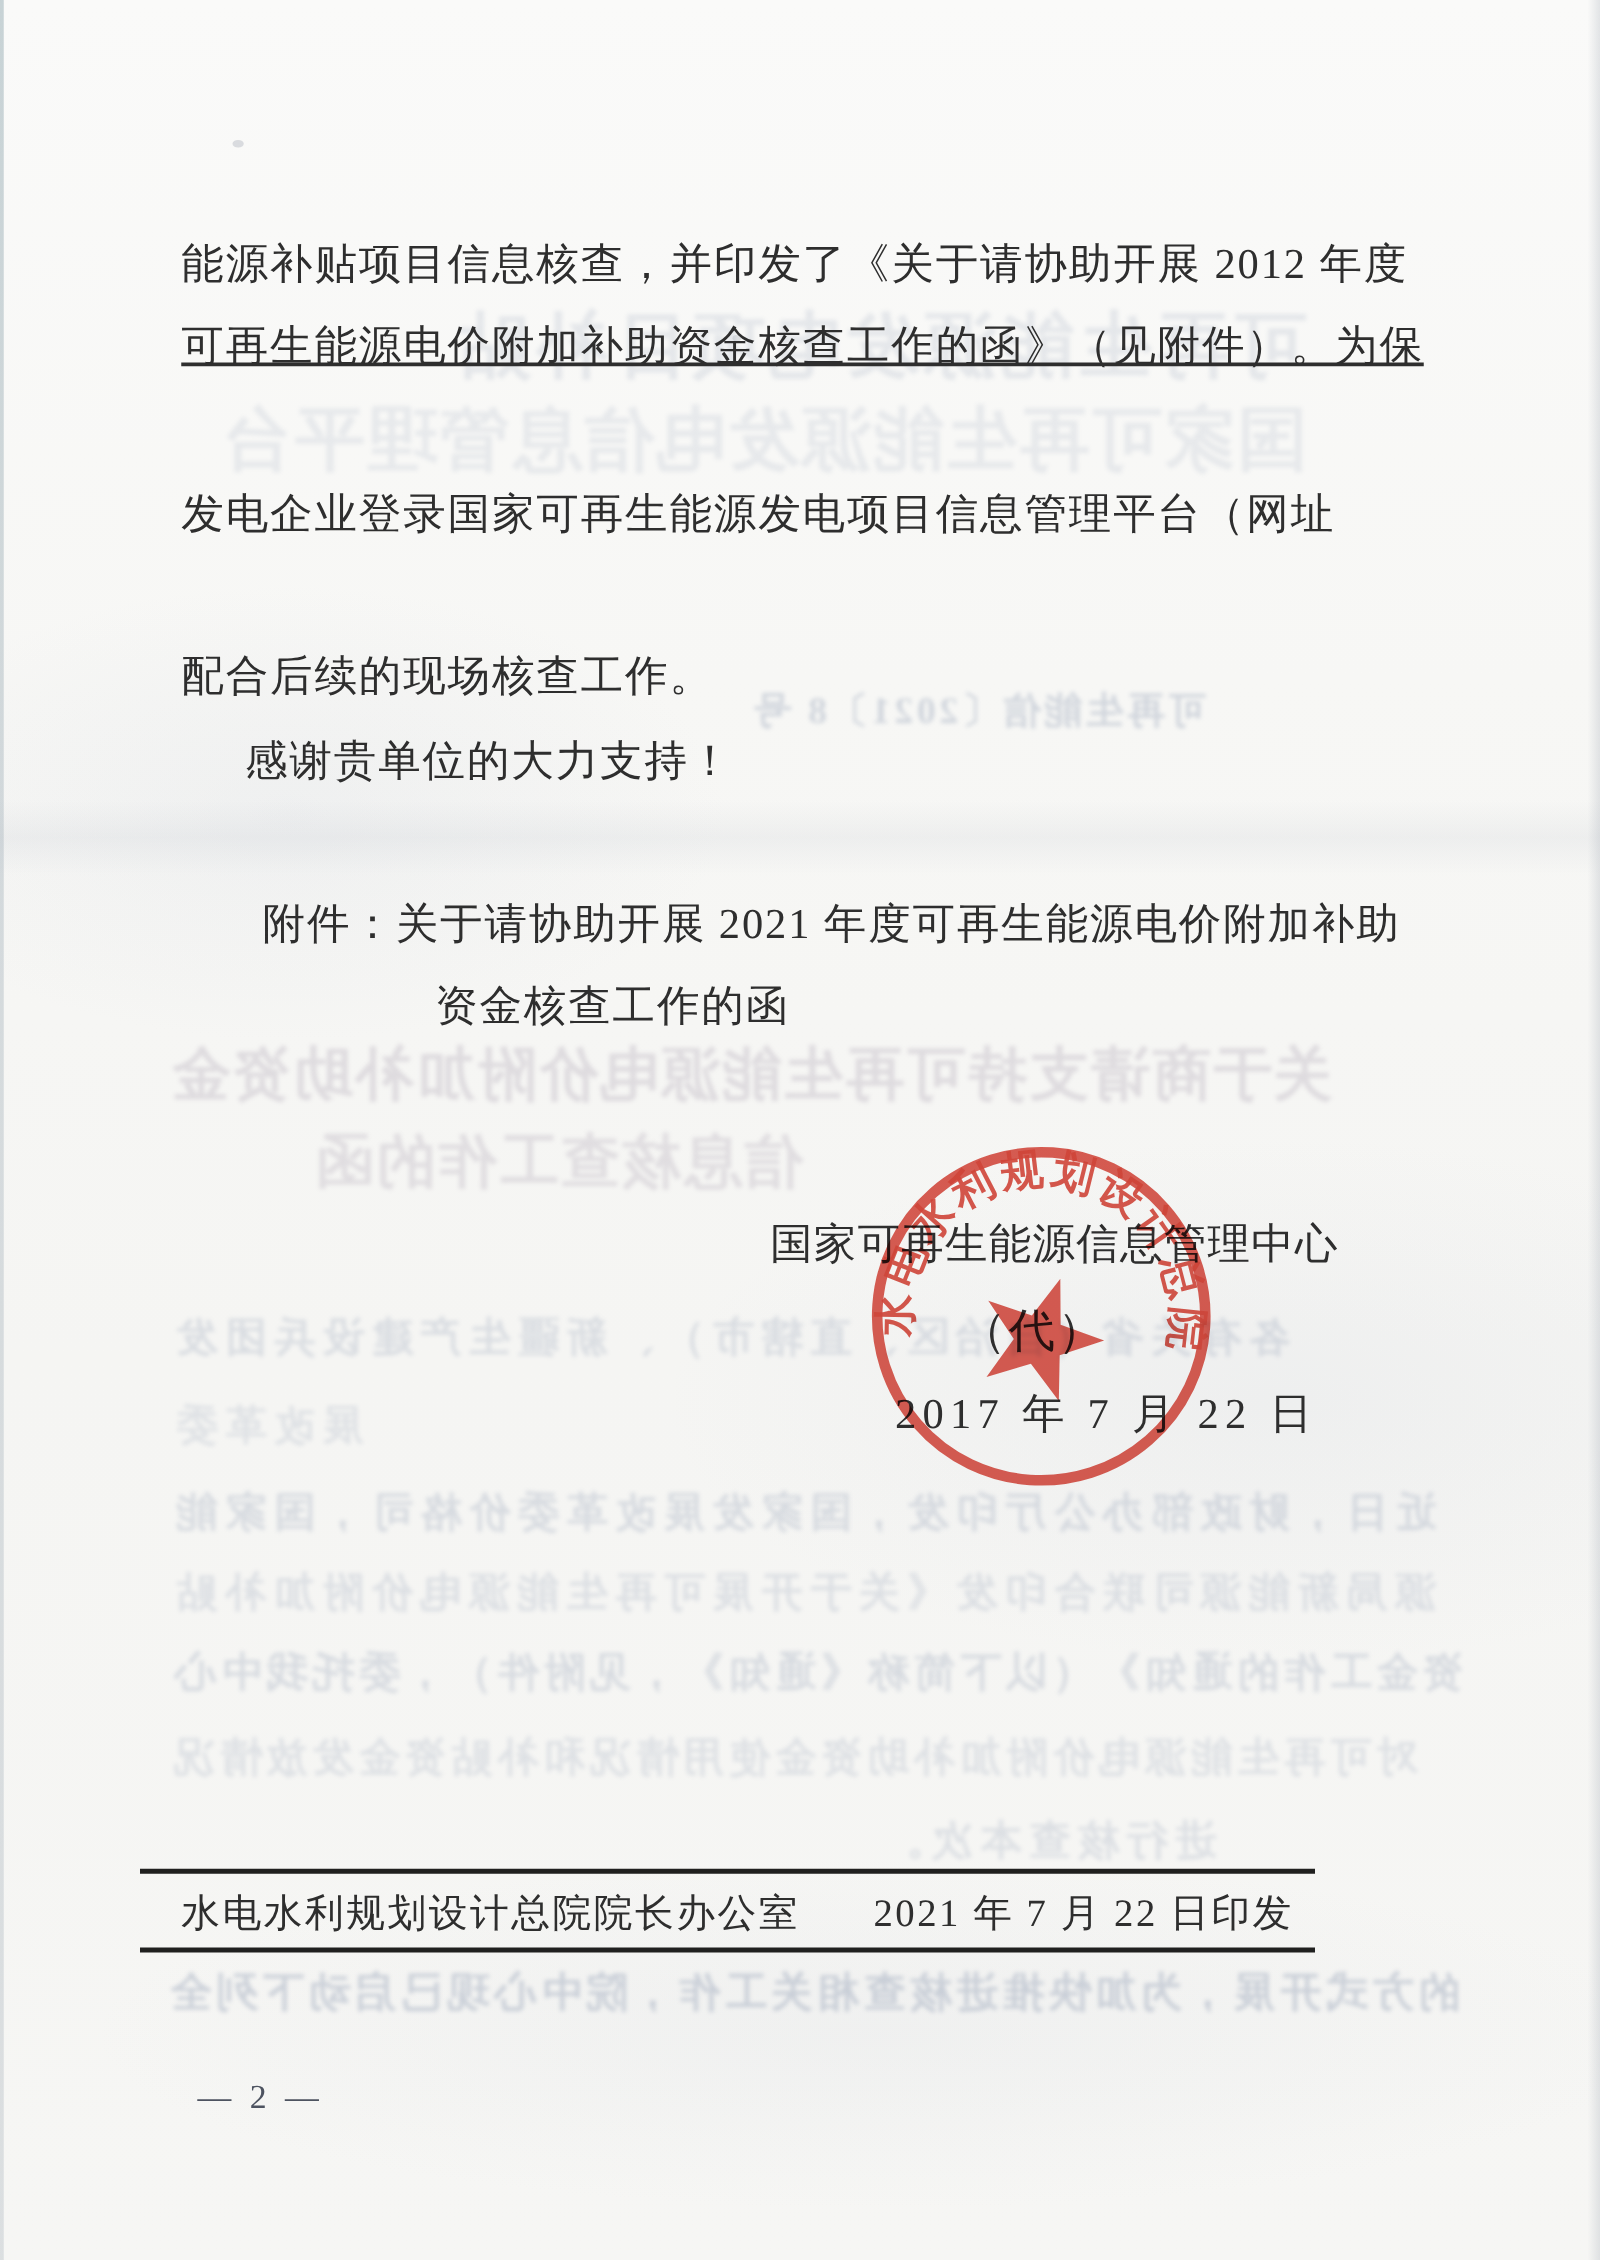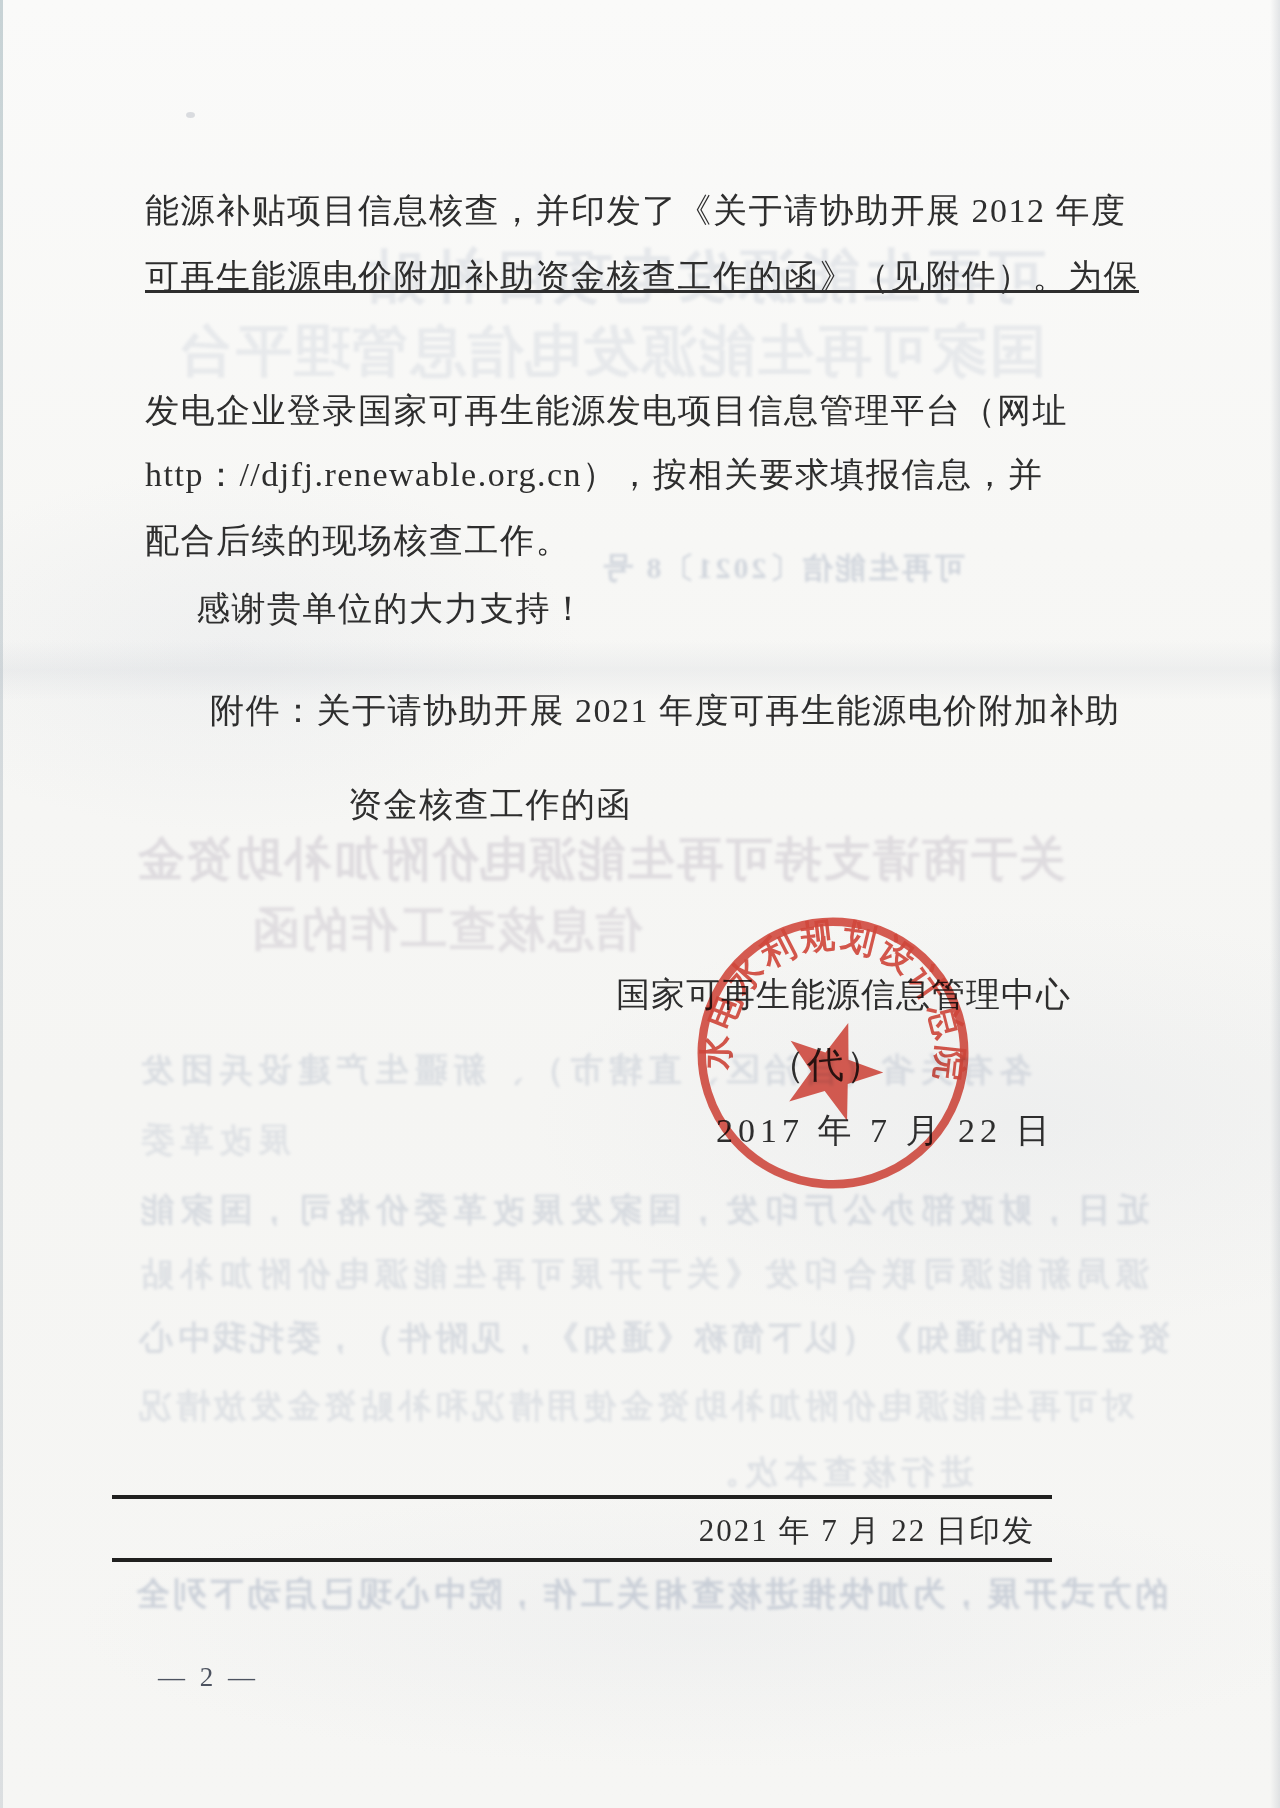--- a/index.html
+++ b/index.html
@@ -66,43 +66,43 @@
   <div class="bleed" style="top:1188px;left:135px;font-size:33px;opacity:.22;letter-spacing:6px;">近日，财政部办公厅印发，国家发展改革委价格司，国家能</div>
   <div class="bleed" style="top:1252px;left:135px;font-size:33px;opacity:.18;letter-spacing:6px;">源局新能源司联合印发《关于开展可再生能源电价附加补贴</div>
   <div class="bleed" style="top:1316px;left:135px;font-size:33px;opacity:.22;letter-spacing:4px;">资金工作的通知》（以下简称《通知》，见附件），委托我中心</div>
   <div class="bleed" style="top:1384px;left:135px;font-size:33px;opacity:.17;letter-spacing:4px;">对可再生能源电价附加补助资金使用情况和补贴资金发放情况</div>
   <div class="bleed" style="top:1450px;left:700px;font-size:33px;opacity:.18;letter-spacing:6px;">进行核查本次。</div>
   <div class="bleed" style="top:1572px;left:132px;font-size:33px;opacity:.30;letter-spacing:4px;">的方式开展，为加快推进核查相关工作，院中心现已启动下列全</div>
 
   <div class="tline" style="left:145px;top:188px;">能源补贴项目信息核查，并印发了《关于请协助开展 2012 年度</div>
   <div class="tline" style="left:145px;top:254px;text-decoration:underline;">可再生能源电价附加补助资金核查工作的函》（见附件）。为保</div>
   <div class="tline" style="left:145px;top:388px;">发电企业登录国家可再生能源发电项目信息管理平台（网址</div>
-  <div class="tline" style="left:145px;top:452px;font-family:'Liberation Serif','DejaVu Serif',serif;">http：//djfj.renewable.org.cn），按相关要求填报信息，并</div>
   <div class="tline" style="left:145px;top:518px;">配合后续的现场核查工作。</div>
   <div class="tline" style="left:196px;top:586px;">感谢贵单位的大力支持！</div>
 
-  <div class="tline" style="left:210px;top:688px;">附件：关于请协助开展 2021 年度可再生能源电价附加补助</div>
+  <div class="tline" style="left:210px;top:716px;">附件：关于请协助开展 2021 年度可再生能源电价附加补助</div>
   <div class="tline" style="left:348px;top:782px;">资金核查工作的函</div>
 
   <div class="tline" style="left:616px;top:972px;font-size:34px;letter-spacing:1px;">国家可再生能源信息管理中心</div>
   <div class="tline" style="left:768px;top:1040px;font-size:37px;letter-spacing:2px;">（代）</div>
   <div class="tline" style="left:716px;top:1108px;font-size:34px;letter-spacing:5px;">2017 年 7 月 22 日</div>
 
   <div class="seal-wrap">
     <svg width="300" height="300" viewBox="0 0 320 320">
       <g transform="rotate(4 160 160)" fill="none">
         <circle cx="160" cy="160" r="140" stroke="#d5382b" stroke-width="9" opacity=".88"></circle>
         <polygon points="174,127 177,166 215,177 178,192 180,231 154,201 117,215 138,181 114,150 152,160" fill="#d5382b" opacity=".88"></polygon>
         <path id="sealArc" d="M 52,189 A 112,112 0 1 1 268,189" fill="none"></path>
         <text font-size="37" font-weight="bold" fill="#d5382b" opacity=".9" font-family="Liberation Sans, sans-serif" letter-spacing="4">
           <textPath href="#sealArc" startOffset="4" textLength="402" lengthAdjust="spacingAndGlyphs">水电水利规划设计总院</textPath>
         </text>
       </g>
     </svg>
   </div>
 
   <div class="footer-rule" style="top:1495px;"></div>
+  <div class="tline" style="left:145px;top:1510px;font-size:31px;letter-spacing:2px;">水电水利规划设计总院院长办公室</div>
   <div class="tline" style="right:245px;top:1510px;font-size:31px;letter-spacing:2px;">2021 年 7 月 22 日印发</div>
   <div class="footer-rule" style="top:1558px;"></div>
 
   <div class="pagenum">— 2 —</div>
 
 </div>
 
 </body></html>

